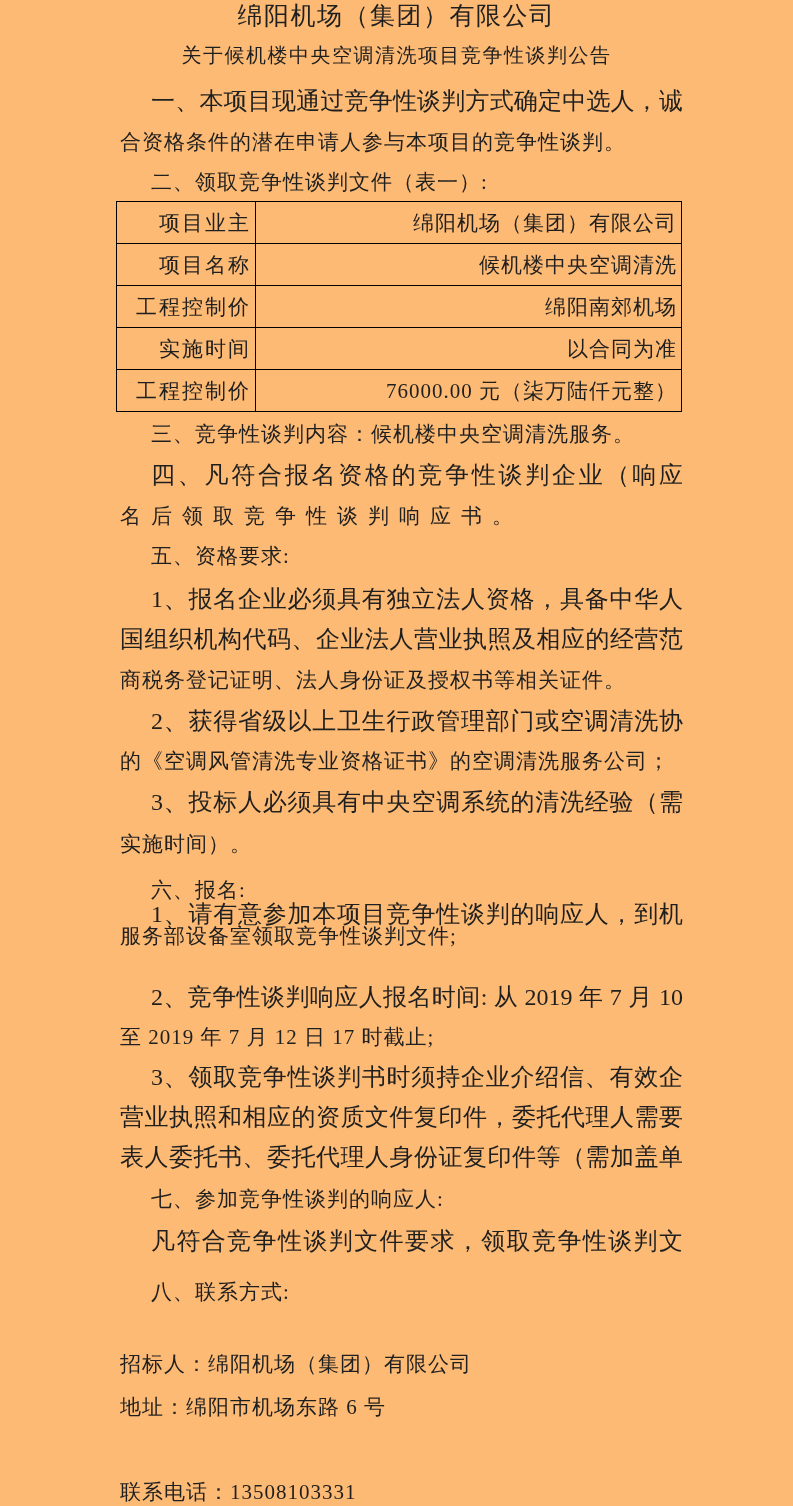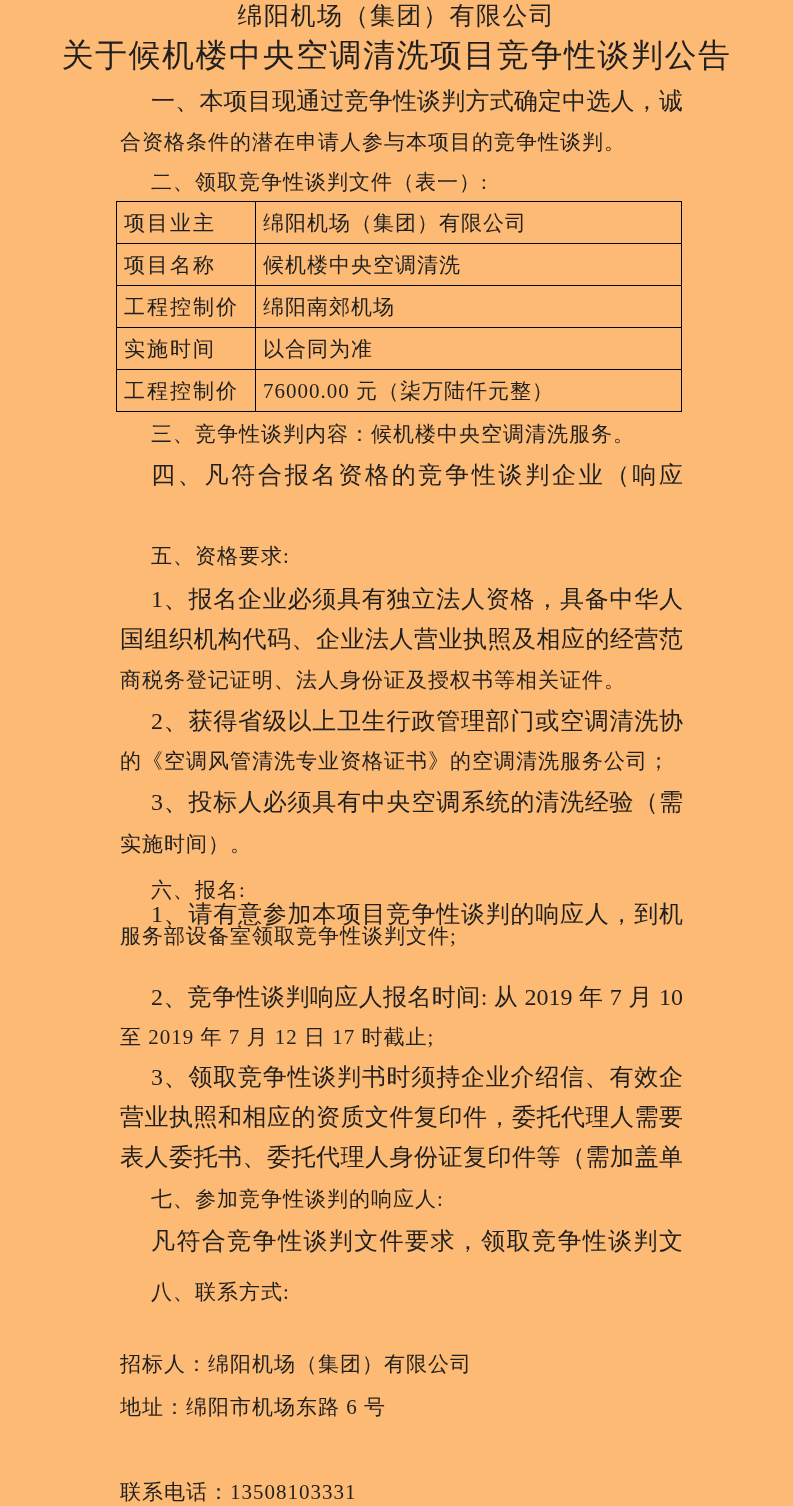--- a/index.html
+++ b/index.html
@@ -35,38 +35,39 @@
   .indent { padding-left: 31px; }
   .spread { letter-spacing: 10px; }
   .center {
     left: 0;
     width: 793px;
     text-align: center;
     letter-spacing: 1.5px;
     padding-left: 0;
   }
   .title-line { font-size: 25px; height: 30px; line-height: 30px; }
-  .subtitle-line { font-size: 32px; height: 30px; line-height: 30px; }
+  .subtitle-line { font-size: 20px; height: 30px; line-height: 30px; }
   table.ptable {
     position: absolute;
     left: 116px;
     top: 201px;
     width: 566px;
     border-collapse: collapse;
     table-layout: fixed;
   }
   table.ptable td {
     border: 1.6px solid #000000;
     height: 41px;
     font-size: 21px;
     color: #1f1f1f;
     vertical-align: middle;
     padding: 0 4px 0 7px;
     white-space: nowrap;
     overflow: hidden;
+    text-align: right;
   }
   td.lbl { width: 127px; letter-spacing: 2px; }
   td.val { letter-spacing: 1px; padding-left: 8px; }
 </style>
 </head>
 <body>
 
 <div class="page">
 
   <div class="line center title-line" style="top:1px">绵阳机场（集团）有限公司</div>
@@ -99,20 +100,21 @@
       <tr>
         <td class="lbl">工程控制价</td>
         <td class="val">76000.00 元（柒万陆仟元整）</td>
       </tr>
     </tbody>
   </table>
 
   <div class="line indent" style="top:421px">三、竞争性谈判内容：候机楼中央空调清洗服务。</div>
 
   <div class="line fill indent" style="top:462px">四、凡符合报名资格的竞争性谈判企业（响应人），在报</div>
+  <div class="line spread" style="top:503px">名后领取竞争性谈判响应书。</div>
 
   <div class="line indent" style="top:543px">五、资格要求:</div>
 
   <div class="line fill indent" style="top:586px">1、报名企业必须具有独立法人资格，具备中华人民共和</div>
   <div class="line fill" style="top:626px">国组织机构代码、企业法人营业执照及相应的经营范围、工</div>
   <div class="line" style="top:667px">商税务登记证明、法人身份证及授权书等相关证件。</div>
 
   <div class="line fill indent" style="top:708px">2、获得省级以上卫生行政管理部门或空调清洗协会颁发</div>
   <div class="line" style="top:748px">的《空调风管清洗专业资格证书》的空调清洗服务公司；</div>
 

